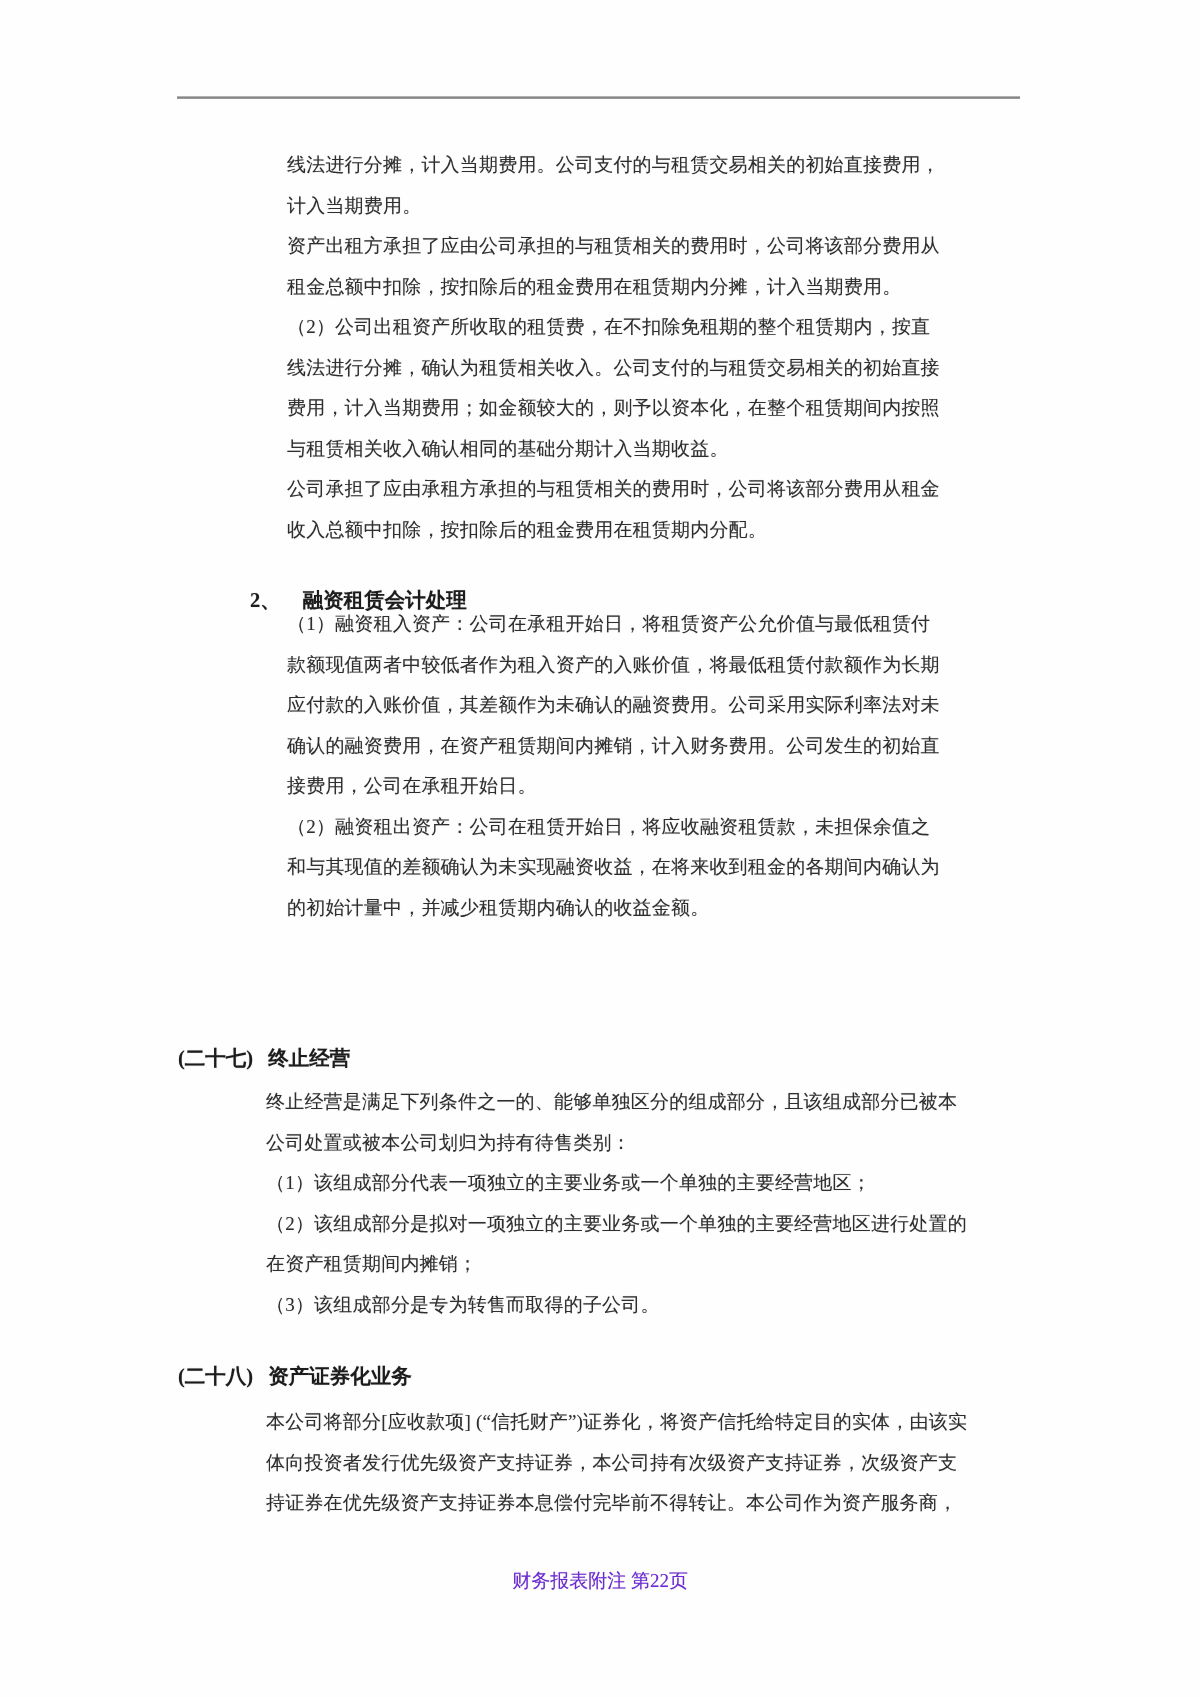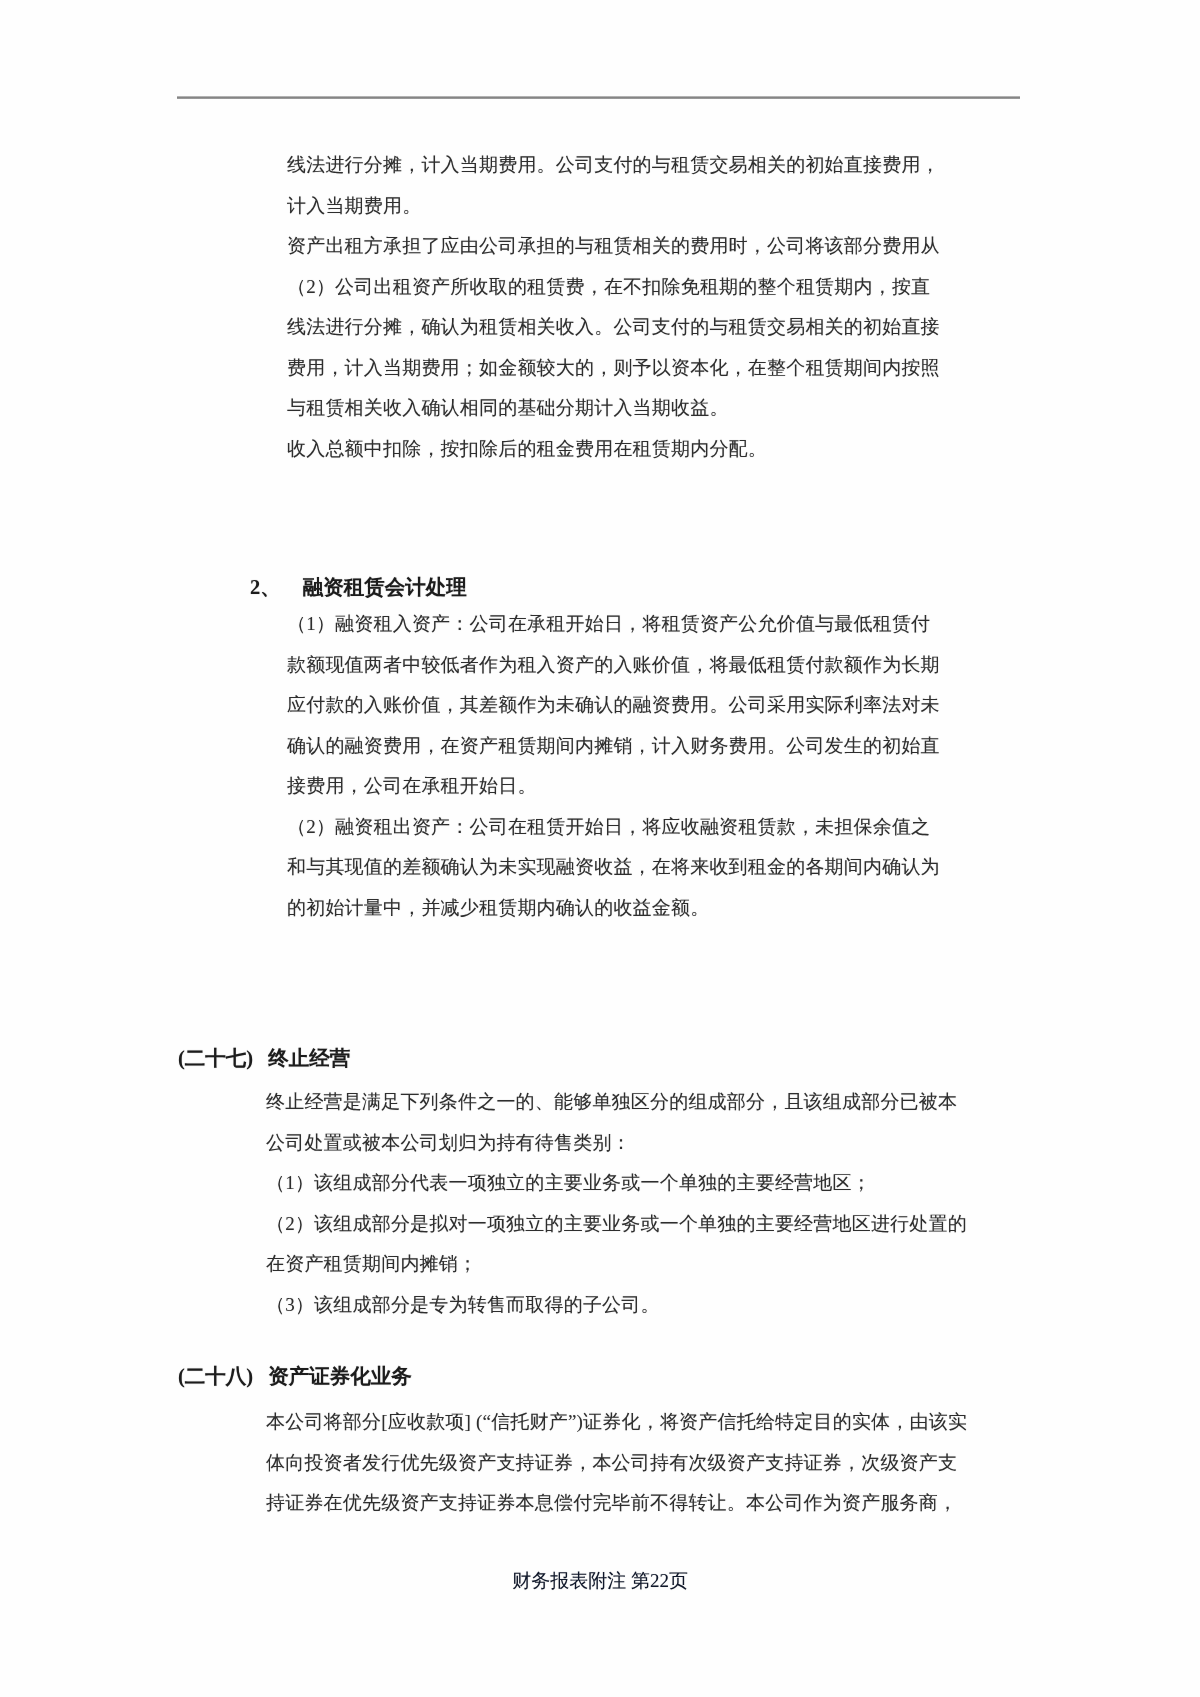--- a/index.html
+++ b/index.html
@@ -48,43 +48,45 @@
   }
   .heading .h-title.gap-wide { margin-left: 22px; }
   .heading .h-title.gap-narrow { margin-left: 15px; }
   .footer {
     position: absolute;
     top: 1568px;
     left: 0;
     width: 100%;
     text-align: center;
     font-size: 19px;
-    color: #0f172a;
+    color: #6d28d9;
     text-shadow: 0 0 1px rgba(70,70,70,0.35);
   }
 </style>
 </head>
 <body>
 
 <div class="page">
 
   <div class="header-rule"></div>
 
   <div class="block deep" style="top:145px">
       <div class="line">线法进行分摊，计入当期费用。公司支付的与租赁交易相关的初始直接费用，</div>
       <div class="line">计入当期费用。</div>
       <div class="line">资产出租方承担了应由公司承担的与租赁相关的费用时，公司将该部分费用从</div>
+      <div class="line">租金总额中扣除，按扣除后的租金费用在租赁期内分摊，计入当期费用。</div>
       <div class="line">（2）公司出租资产所收取的租赁费，在不扣除免租期的整个租赁期内，按直</div>
       <div class="line">线法进行分摊，确认为租赁相关收入。公司支付的与租赁交易相关的初始直接</div>
       <div class="line">费用，计入当期费用；如金额较大的，则予以资本化，在整个租赁期间内按照</div>
       <div class="line">与租赁相关收入确认相同的基础分期计入当期收益。</div>
+      <div class="line">公司承担了应由承租方承担的与租赁相关的费用时，公司将该部分费用从租金</div>
       <div class="line">收入总额中扣除，按扣除后的租金费用在租赁期内分配。</div>
     </div>
 
-  <div class="heading" style="top:573px; left:250px">
+  <div class="heading" style="top:586px; left:250px">
     <span class="h-num">2、</span><span class="h-title gap-wide">融资租赁会计处理</span>
   </div>
 
   <div class="block deep" style="top:604px">
       <div class="line">（1）融资租入资产：公司在承租开始日，将租赁资产公允价值与最低租赁付</div>
       <div class="line">款额现值两者中较低者作为租入资产的入账价值，将最低租赁付款额作为长期</div>
       <div class="line">应付款的入账价值，其差额作为未确认的融资费用。公司采用实际利率法对未</div>
       <div class="line">确认的融资费用，在资产租赁期间内摊销，计入财务费用。公司发生的初始直</div>
       <div class="line">接费用，公司在承租开始日。</div>
       <div class="line">（2）融资租出资产：公司在租赁开始日，将应收融资租赁款，未担保余值之</div>

